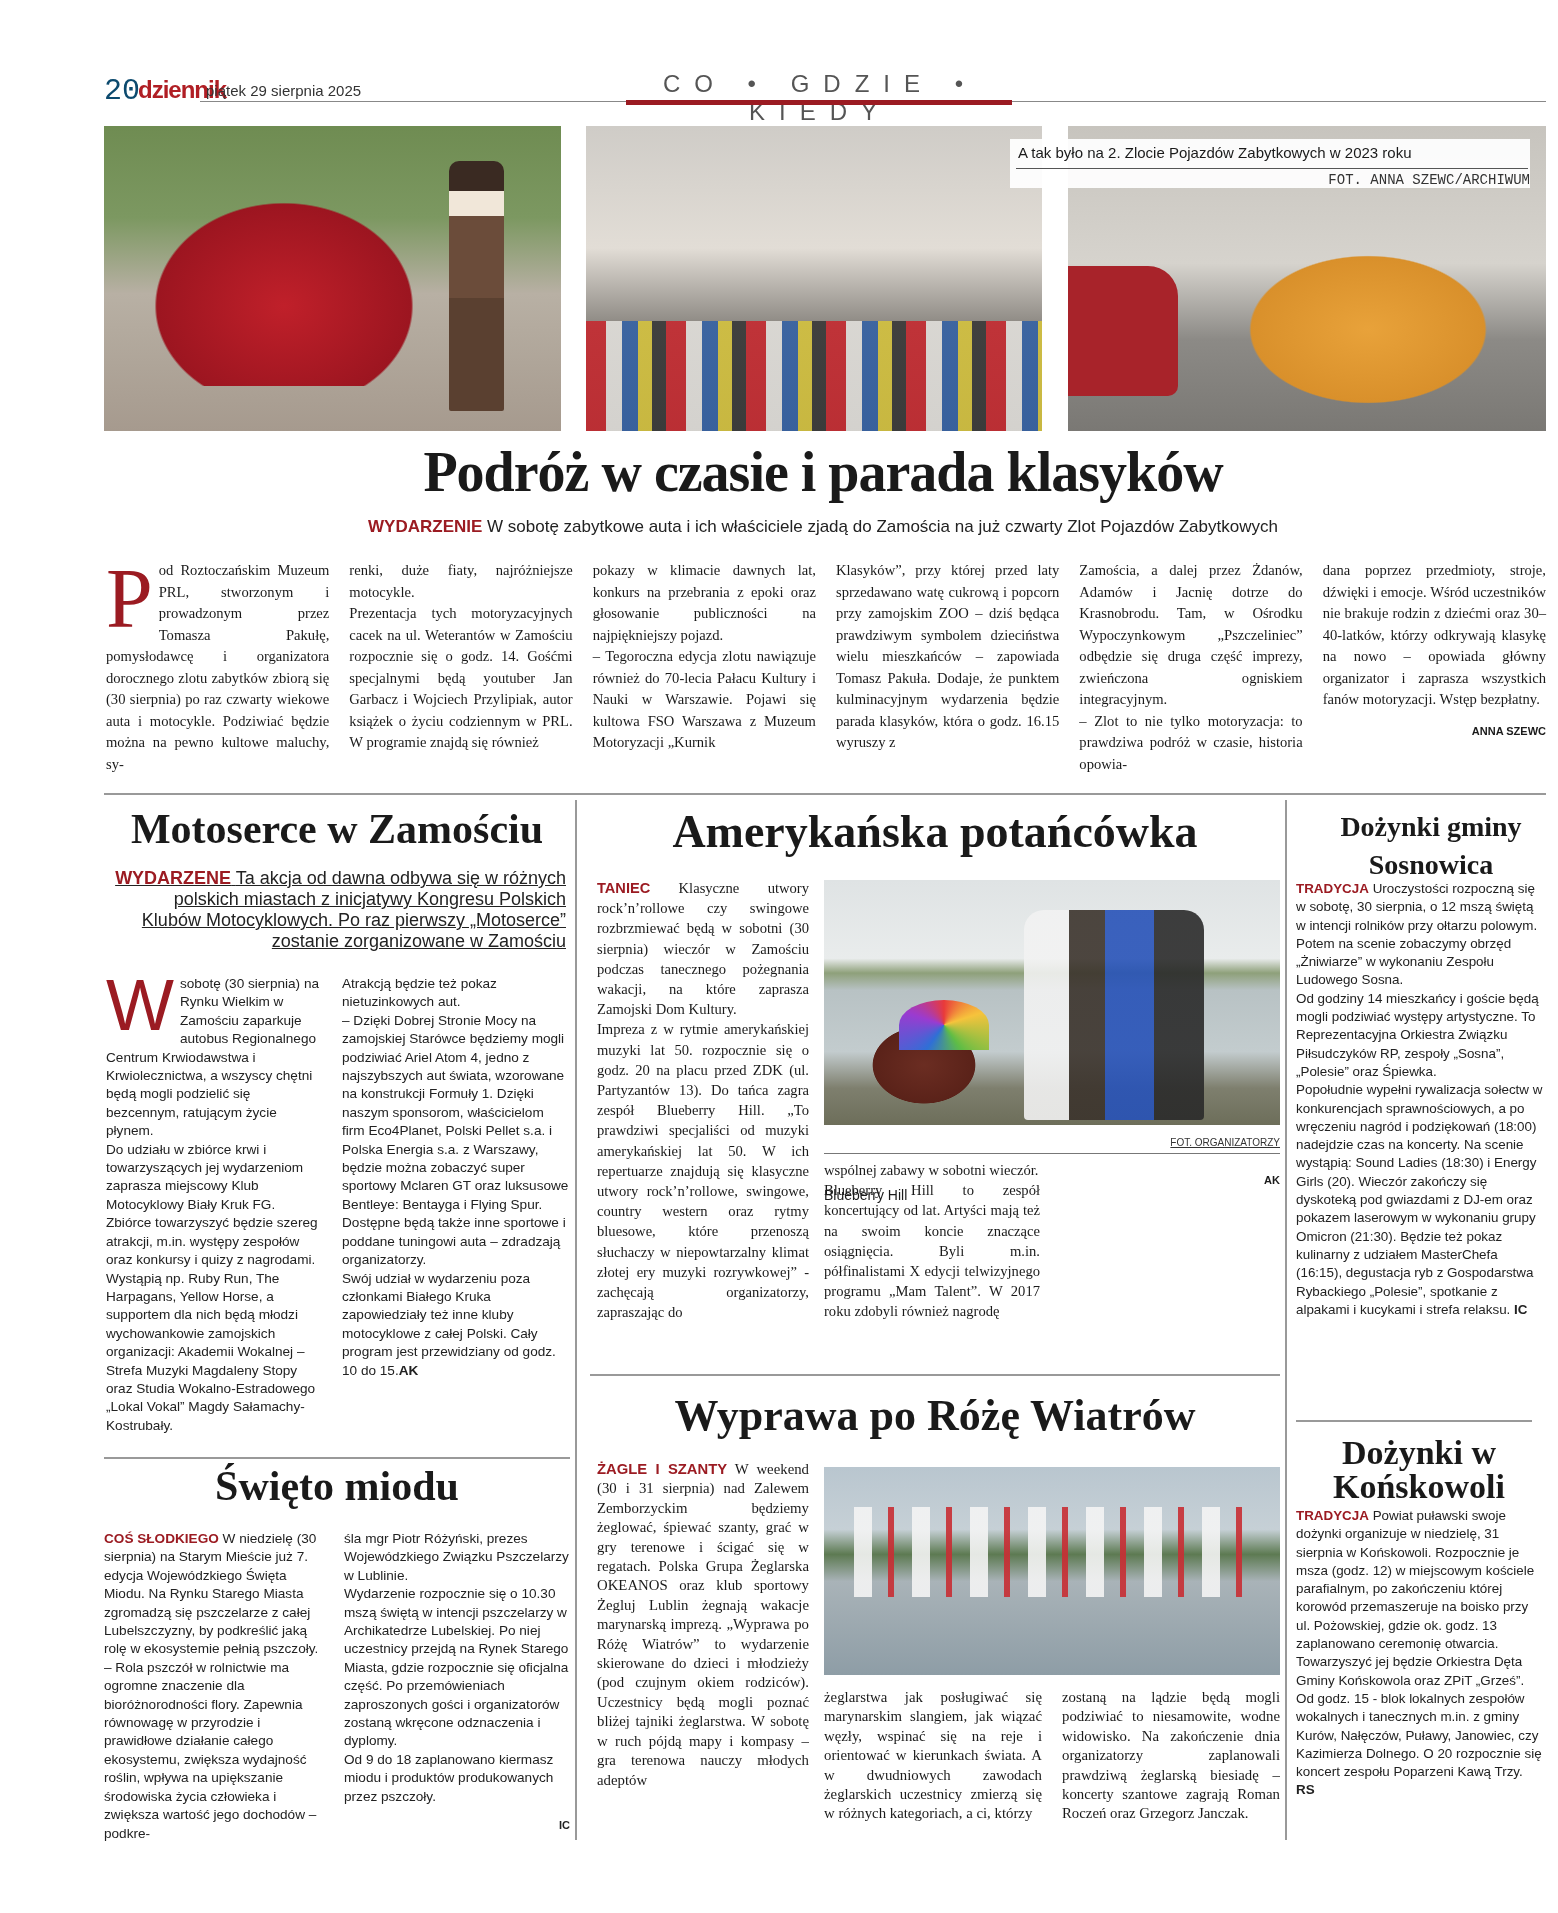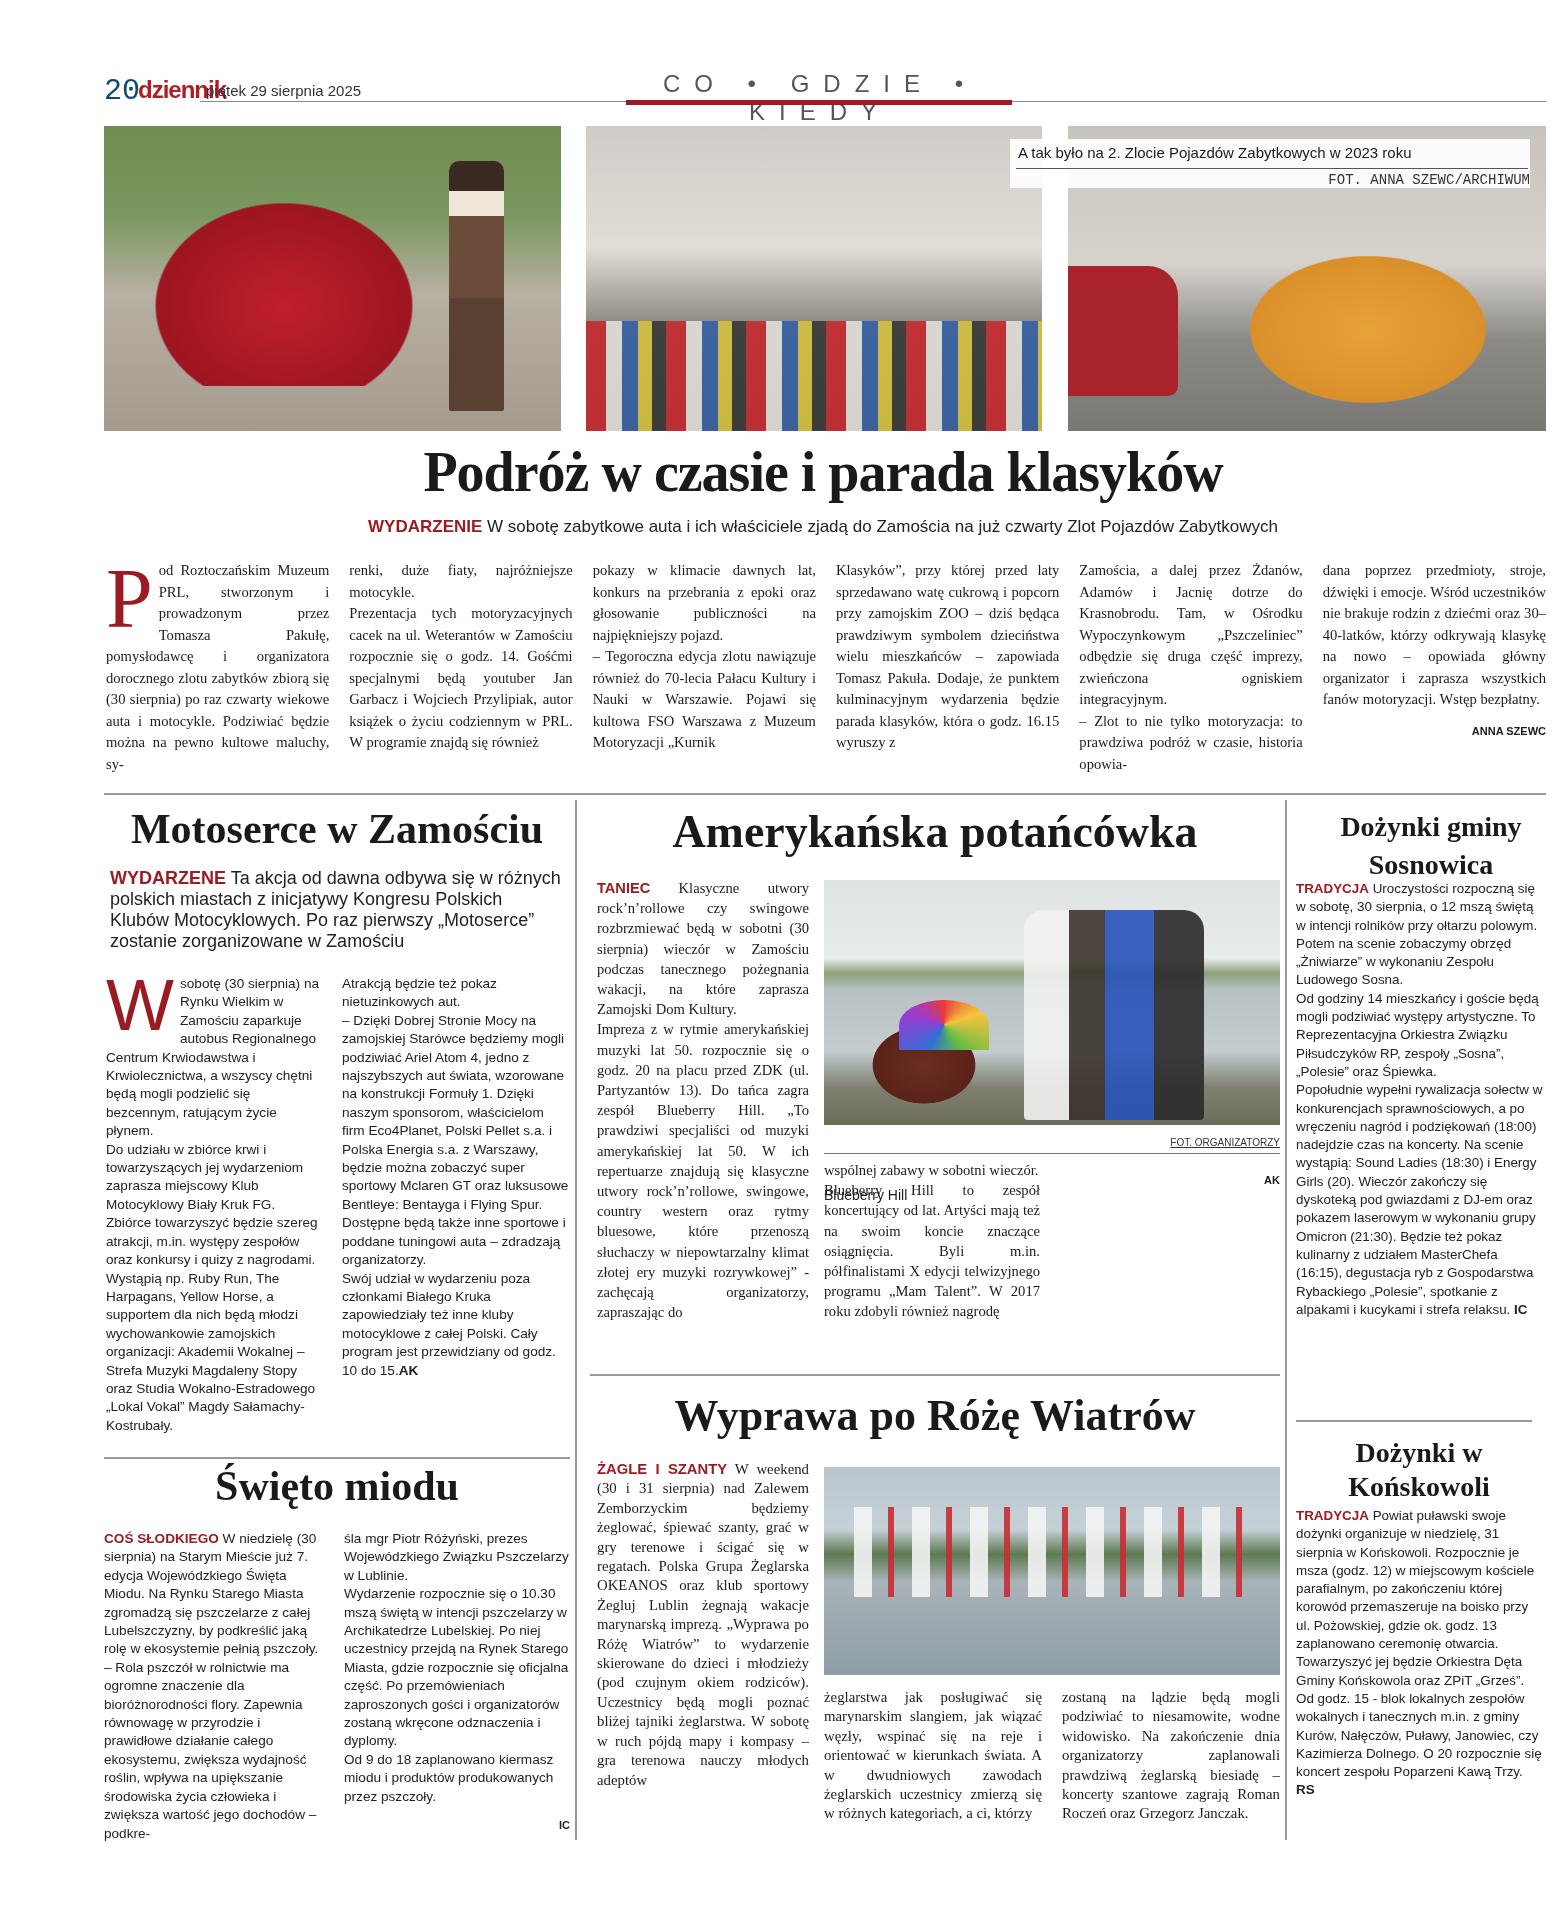--- a/index.html
+++ b/index.html
@@ -81,21 +81,21 @@
    – Tegoroczna edycja zlotu nawiązuje również do 70-lecia Pałacu Kultury i Nauki w Warszawie. Pojawi się kultowa FSO Warszawa z Muzeum Motoryzacji „Kurnik</span></div>
   <div class="col"><span style="white-space:pre-line">Klasyków”, przy której przed laty sprzedawano watę cukrową i popcorn przy zamojskim ZOO – dziś będąca prawdziwym symbolem dzieciństwa wielu mieszkańców – zapowiada Tomasz Pakuła. Dodaje, że punktem kulminacyjnym wydarzenia będzie parada klasyków, która o godz. 16.15 wyruszy z</span></div>
   <div class="col"><span style="white-space:pre-line">Zamościa, a dalej przez Żdanów, Adamów i Jacnię dotrze do Krasnobrodu. Tam, w Ośrodku Wypoczynkowym „Pszczeliniec” odbędzie się druga część imprezy, zwieńczona ogniskiem integracyjnym.
    – Zlot to nie tylko motoryzacja: to prawdziwa podróż w czasie, historia opowia-</span></div>
   <div class="col"><span style="white-space:pre-line">dana poprzez przedmioty, stroje, dźwięki i emocje. Wśród uczestników nie brakuje rodzin z dziećmi oraz 30–40-latków, którzy odkrywają klasykę na nowo – opowiada główny organizator i zaprasza wszystkich fanów motoryzacji. Wstęp bezpłatny.</span><div class="byline">ANNA SZEWC</div></div>
 </div>
 
 <div class="abs rule-h" style="left:104px; top:793px; width:1442px;"></div>
 
 <div class="abs h2" style="left:104px; top:805px; width:466px; font-size:42px;">Motoserce w Zamościu</div>
-<div class="abs" style="left:110px; top:868px; width:456px; text-align:left; font-family:'Liberation Sans',sans-serif; font-size:18px; line-height:21px; color:#222;"><span class="kicker">WYDARZENE</span> <span>Ta akcja od dawna odbywa się w różnych polskich miastach z inicjatywy Kongresu Polskich Klubów Motocyklowych. Po raz pierwszy „Motoserce” zostanie zorganizowane w Zamościu</span></div>
+<div class="abs" style="left:110px; top:868px; width:456px; text-align:right; font-family:'Liberation Sans',sans-serif; font-size:18px; line-height:21px; color:#222;text-decoration:underline;"><span class="kicker">WYDARZENE</span> <span>Ta akcja od dawna odbywa się w różnych polskich miastach z inicjatywy Kongresu Polskich Klubów Motocyklowych. Po raz pierwszy „Motoserce” zostanie zorganizowane w Zamościu</span></div>
 <div class="abs sans-body" style="left:106px; top:975px; width:218px;"><span class="dropcap" style="font-size:72px; line-height:56px; margin-top:2px; font-family:'Liberation Sans',sans-serif; font-weight:300;">W</span><span style="white-space:pre-line">sobotę (30 sierpnia) na Rynku Wielkim w Zamościu zaparkuje autobus Regionalnego Centrum Krwiodawstwa i Krwiolecznictwa, a wszyscy chętni będą mogli podzielić się bezcennym, ratującym życie płynem.
 Do udziału w zbiórce krwi i towarzyszących jej wydarzeniom zaprasza miejscowy Klub Motocyklowy Biały Kruk FG. Zbiórce towarzyszyć będzie szereg atrakcji, m.in. występy zespołów oraz konkursy i quizy z nagrodami. Wystąpią np. Ruby Run, The Harpagans, Yellow Horse, a supportem dla nich będą młodzi wychowankowie zamojskich organizacji: Akademii Wokalnej – Strefa Muzyki Magdaleny Stopy oraz Studia Wokalno-Estradowego „Lokal Vokal” Magdy Sałamachy-Kostrubały.</span></div>
 <div class="abs sans-body" style="left:342px; top:975px; width:228px;"><span style="white-space:pre-line">Atrakcją będzie też pokaz nietuzinkowych aut.
 – Dzięki Dobrej Stronie Mocy na zamojskiej Starówce będziemy mogli podziwiać Ariel Atom 4, jedno z najszybszych aut świata, wzorowane na konstrukcji Formuły 1. Dzięki naszym sponsorom, właścicielom firm Eco4Planet, Polski Pellet s.a. i Polska Energia s.a. z Warszawy, będzie można zobaczyć super sportowy Mclaren GT oraz luksusowe Bentleye: Bentayga i Flying Spur. Dostępne będą także inne sportowe i poddane tuningowi auta – zdradzają organizatorzy.
 Swój udział w wydarzeniu poza członkami Białego Kruka zapowiedziały też inne kluby motocyklowe z całej Polski. Cały program jest przewidziany od godz. 10 do 15.</span><b>AK</b></div>
 
 <div class="abs rule-h" style="left:104px; top:1457px; width:466px;"></div>
 
 <div class="abs h2" style="left:104px; top:1462px; width:466px; font-size:42px;">Święto miodu</div>
 <div class="abs sans-body" style="left:104px; top:1530px; width:226px;"><span class="kicker">COŚ SŁODKIEGO</span> <span style="white-space:pre-line">W niedzielę (30 sierpnia) na Starym Mieście już 7. edycja Wojewódzkiego Święta Miodu. Na Rynku Starego Miasta zgromadzą się pszczelarze z całej Lubelszczyzny, by podkreślić jaką rolę w ekosystemie pełnią pszczoły.
@@ -133,14 +133,14 @@
 
 <div class="abs rule-v" style="left:1285px; top:800px; height:1040px;"></div>
 
 <div class="abs h2" style="left:1304px; top:808px; width:254px; font-size:28px; line-height:38px;">Dożynki gminy Sosnowica</div>
 <div class="abs sans-body" style="left:1296px; top:880px; width:248px; font-size:13.4px; line-height:18.3px;"><span class="kicker">TRADYCJA</span> <span style="white-space:pre-line">Uroczystości rozpoczną się w sobotę, 30 sierpnia, o 12 mszą świętą w intencji rolników przy ołtarzu polowym. Potem na scenie zobaczymy obrzęd „Żniwiarze” w wykonaniu Zespołu Ludowego Sosna.
 Od godziny 14 mieszkańcy i goście będą mogli podziwiać występy artystyczne. To Reprezentacyjna Orkiestra Związku Piłsudczyków RP, zespoły „Sosna”, „Polesie” oraz Śpiewka.
 Popołudnie wypełni rywalizacja sołectw w konkurencjach sprawnościowych, a po wręczeniu nagród i podziękowań (18:00) nadejdzie czas na koncerty. Na scenie wystąpią:  Sound Ladies (18:30) i Energy Girls (20). Wieczór zakończy się dyskoteką pod gwiazdami z DJ-em oraz pokazem laserowym w wykonaniu grupy Omicron (21:30). Będzie też pokaz kulinarny z udziałem MasterChefa (16:15), degustacja ryb z Gospodarstwa Rybackiego „Polesie”, spotkanie z alpakami i kucykami i strefa relaksu.</span> <b>IC</b></div>
 
 <div class="abs rule-h" style="left:1296px; top:1420px; width:236px;"></div>
 
-<div class="abs h2" style="left:1292px; top:1436px; width:254px; font-size:28px; line-height:34px;">Dożynki w Końskowoli</div>
+<div class="abs h2" style="left:1292px; top:1436px; width:254px; font-size:34px; line-height:34px;">Dożynki w Końskowoli</div>
 <div class="abs sans-body" style="left:1296px; top:1507px; width:248px; font-size:13.4px; line-height:18.3px;"><span class="kicker">TRADYCJA</span> <span>Powiat puławski swoje dożynki organizuje w niedzielę, 31 sierpnia w Końskowoli. Rozpocznie je msza (godz. 12) w miejscowym kościele parafialnym, po zakończeniu której korowód przemaszeruje na boisko przy ul. Pożowskiej, gdzie ok. godz. 13 zaplanowano ceremonię otwarcia. Towarzyszyć jej będzie Orkiestra Dęta Gminy Końskowola oraz ZPiT „Grześ”. Od godz. 15 - blok lokalnych zespołów wokalnych i tanecznych m.in. z gminy Kurów, Nałęczów, Puławy, Janowiec, czy Kazimierza Dolnego. O 20 rozpocznie się koncert zespołu Poparzeni Kawą Trzy.</span> <b>RS</b></div>
 
 </body></html>

